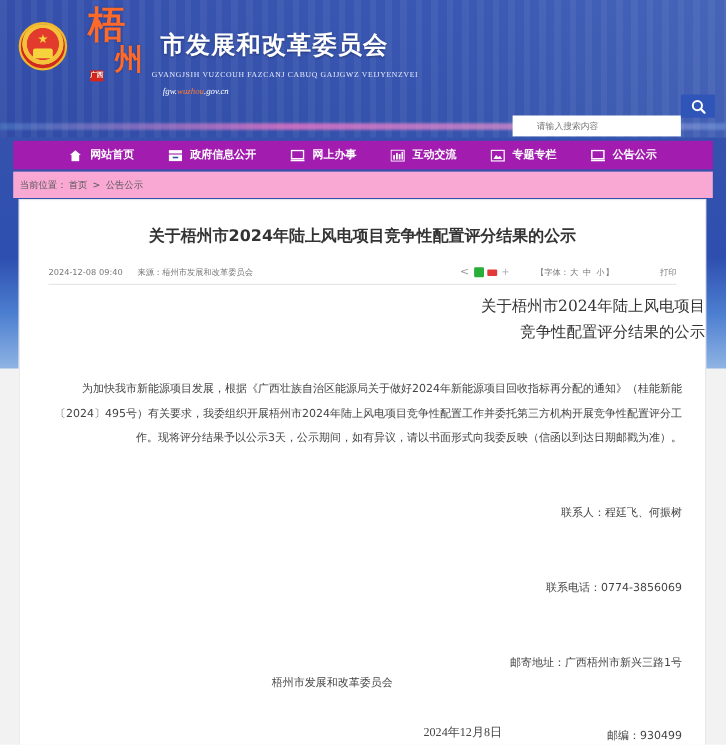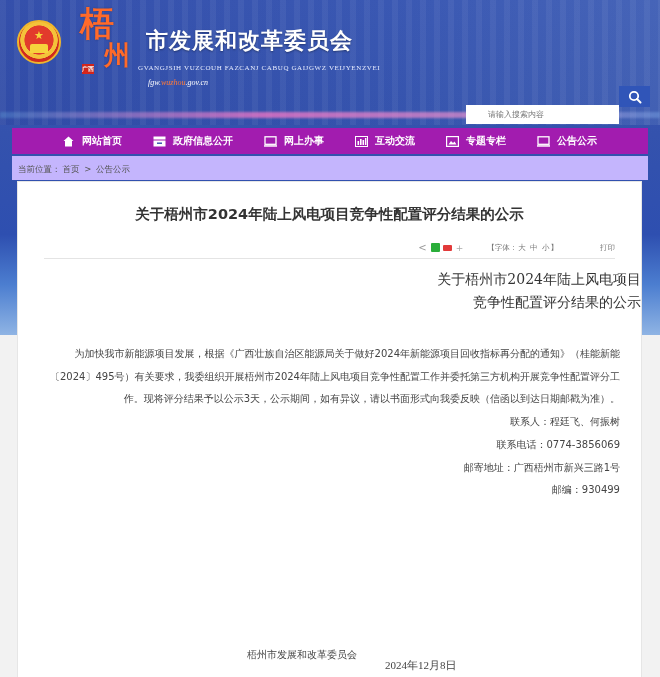--- a/index.html
+++ b/index.html
@@ -83,21 +83,21 @@
     background: #a21caf;
     display: flex; align-items: center; padding-left: 50px;
   }
   .nav-item {
     display: flex; align-items: center; color: #fff; font-size: 10px; font-weight: bold;
     margin-right: 31px; white-space: nowrap; cursor: pointer;
   }
   .nav-item .ic { width: 13px; height: 11px; margin-right: 7px; display: inline-flex; align-items: center; justify-content: center; }
   .breadcrumb {
     position: absolute; left: 12px; top: 156px; width: 636px; height: 24px; z-index: 2;
-    background: #c4b5fd; font-size: 8.5px; color: #555; line-height: 26px; padding-left: 6px;
+    background: #f9a8d4; font-size: 8.5px; color: #555; line-height: 26px; padding-left: 6px;
     white-space: nowrap;
   }
   .breadcrumb span { margin-right: 2px; }
   .card {
     position: absolute; left: 17px; top: 181px; width: 625px; height: 510px; z-index: 2;
     background: #fff; border: 1px solid #e6e6e6;
   }
   .art-title {
     position: absolute; left: 0; width: 100%; top: 23px; text-align: center;
     font-size: 14.5px; font-weight: bold; color: #333; white-space: nowrap;
@@ -121,24 +121,24 @@
   }
   .doc-title {
     position: absolute; left: 0; width: 100%; top: 86px; text-align: right;
     font-family: "DejaVu Serif", "Liberation Serif", serif; font-size: 14px; color: #333; line-height: 23px;
   }
   .body-text {
     position: absolute; left: 30px; width: 572px; top: 161px;
     font-size: 10px; color: #444; line-height: 22.7px; text-align: right;
   }
   .body-text .para { text-indent: 20px; }
-  .body-text .line { padding-left: 20px; }
+  .body-text .line { padding-left: 20px; margin-top: 45px; }
   .body-text .gap { height: 22px; }
   .sign-org {
-    position: absolute; left: 229px; top: 466px; font-size: 10px; color: #444; white-space: nowrap;
+    position: absolute; left: 229px; top: 432px; font-size: 10px; color: #444; white-space: nowrap;
   }
   .sign-date {
     position: absolute; left: 367px; top: 476px; font-family: "Liberation Serif", serif;
     font-size: 11px; color: #444; white-space: nowrap;
   }
 </style>
 </head>
 <body>
 
 <div class="bg-blue"></div>
@@ -227,20 +227,24 @@
 </nav>
 
 <div class="breadcrumb">
   <span>当前位置：</span><span>首页</span>
   <span>&gt;</span>
   <span>公告公示</span>
 </div>
 
 <div class="card">
   <h1 class="art-title">关于梧州市2024年陆上风电项目竞争性配置评分结果的公示</h1>
+  <div class="meta">
+    <span>2024-12-08 09:40</span>
+    <span>来源：梧州市发展和改革委员会</span>
+  </div>
   <div class="tools">
     <span class="share">&lt;</span>
     <span class="wx"></span>
     <span class="wb"></span>
     <span class="plus">+</span>
     <span class="font"><span>【字体：</span><b>大</b> <b>中</b> <b>小</b><span>】</span></span>
     <span>打印</span>
   </div>
   <div class="divider"></div>
 

